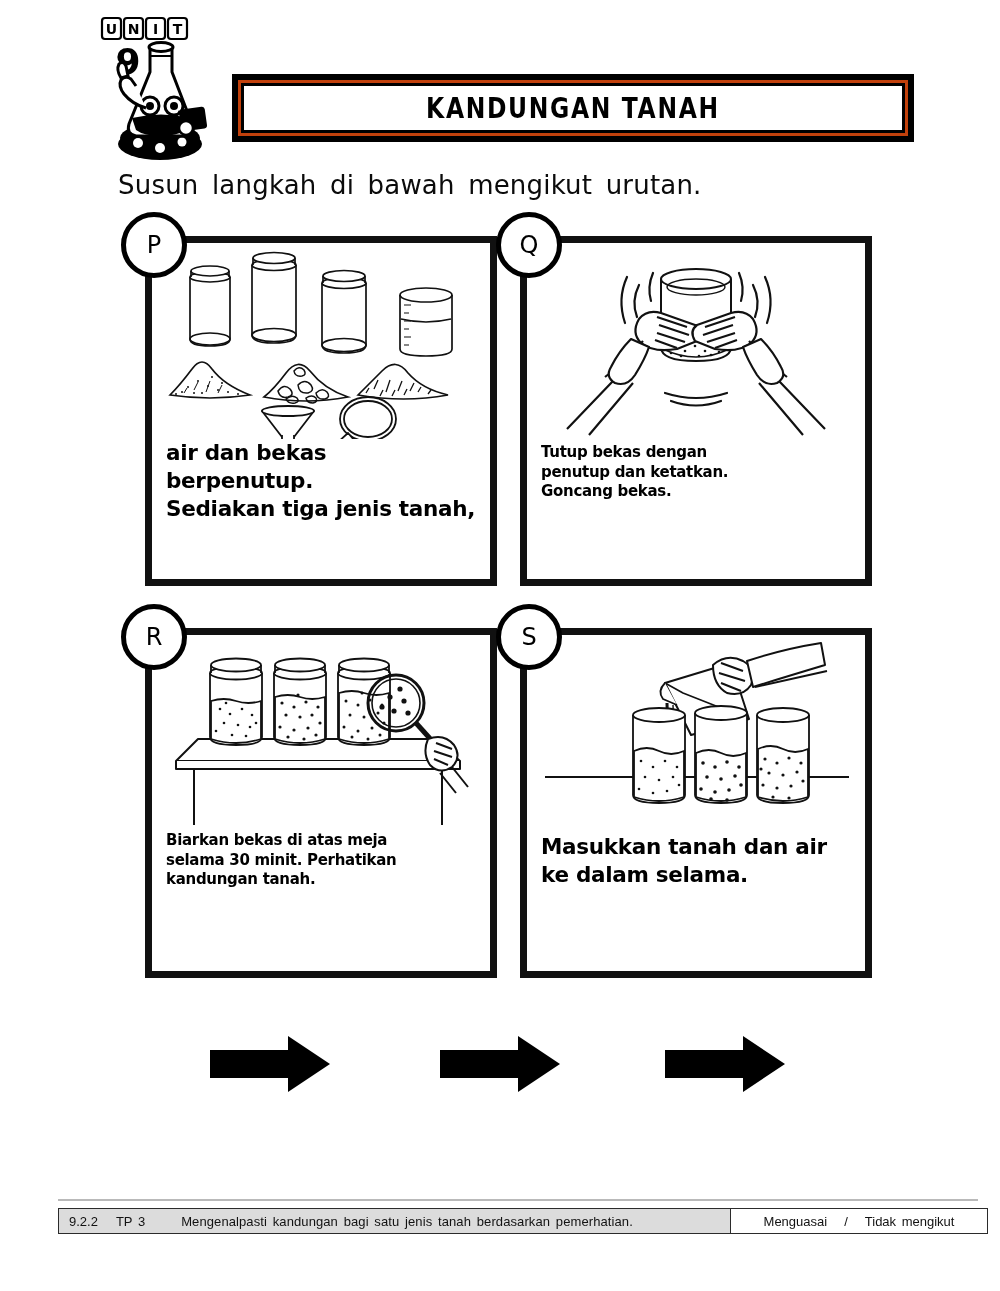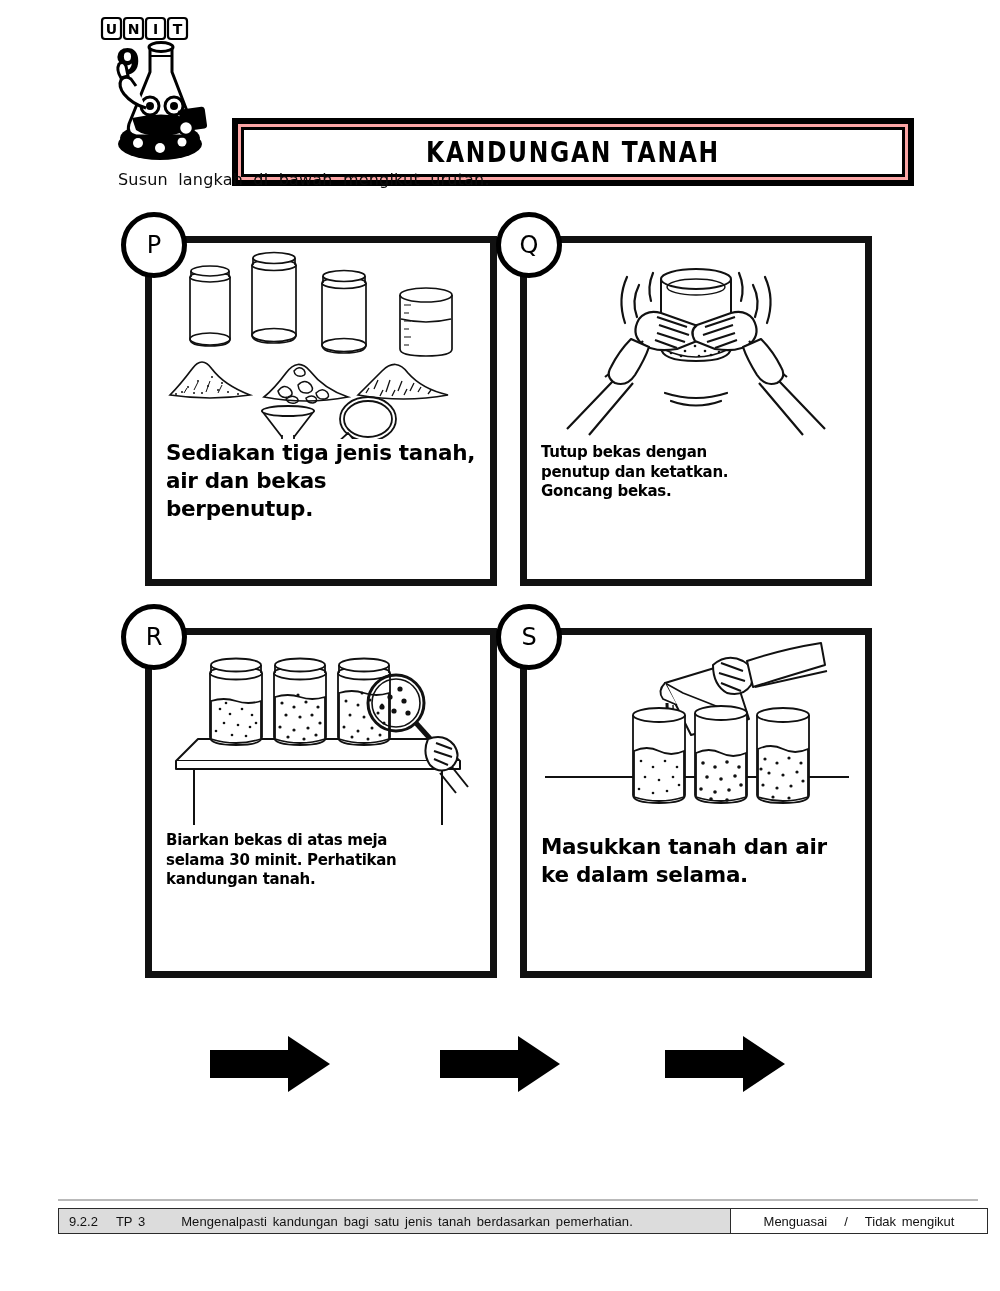--- a/index.html
+++ b/index.html
@@ -24,23 +24,22 @@
     position: absolute;
     left: 88px; top: 12px;
     width: 126px; height: 152px;
   }
 
   .banner {
     position: absolute;
     left: 232px; top: 74px;
     width: 682px; height: 68px;
     border: 6px solid #000;
-    background: #fca5a5;
+    background: #c2410c;
     padding: 3px;
-    margin-top: 44px;
   }
   .banner-inner {
     width: 100%; height: 100%;
     background: #fff;
     border: 3px solid #000;
     display: flex;
     align-items: center;
     justify-content: center;
   }
   .banner-title {
@@ -51,21 +50,21 @@
     color: #000;
     transform: scaleY(1.22) scaleX(1.02);
     white-space: nowrap;
   }
 
   
   .instruction {
     position: absolute;
     left: 118px; top: 170px;
     font-family: "DejaVu Sans", sans-serif;
-    font-size: 16px;
+    font-size: 26px;
     color: #0b0b0b;
     word-spacing: 5px;
     letter-spacing: 0.2px;
   }
 
   
   .panels {
     position: absolute;
     left: 0; top: 236px;
     width: 1000px;
@@ -334,22 +333,22 @@
         </g>
 
         <g fill="#fff" stroke="#111" stroke-width="1.8">
           <ellipse cx="216" cy="176" rx="28" ry="22"></ellipse>
           <ellipse cx="216" cy="176" rx="24" ry="18"></ellipse>
           <path d="M196 190 L172 212 Q168 216 172 220 Q176 224 180 220 L203 198 Z"></path>
         </g>
       </svg>
     </div>
     <div class="panel-caption">
+      <span>air dan bekas berpenutup.</span>
       <span>Sediakan tiga jenis tanah,</span>
-      <span>air dan bekas berpenutup.</span>
     </div>
   </div>
 
   <div class="panel q">
     <div class="panel-badge">Q</div>
     <div class="panel-art">
       <svg viewBox="0 0 338 200" xmlns="http://www.w3.org/2000/svg">
 
         <g fill="none" stroke="#111" stroke-width="2.2" stroke-linecap="round">
           <path d="M112 42 Q104 58 110 74"></path>

